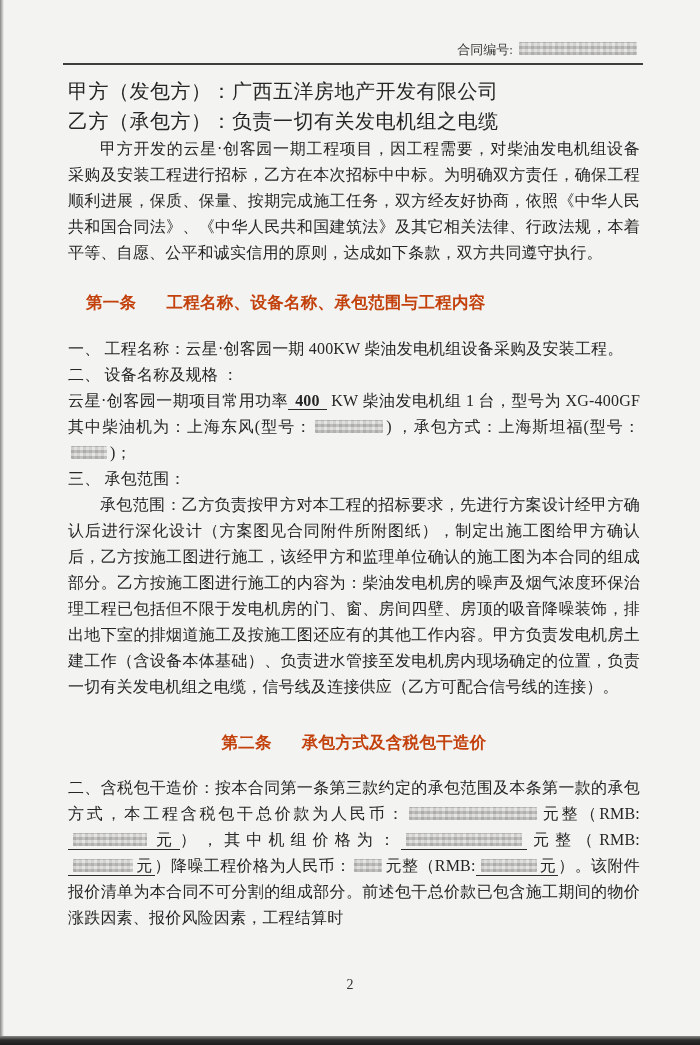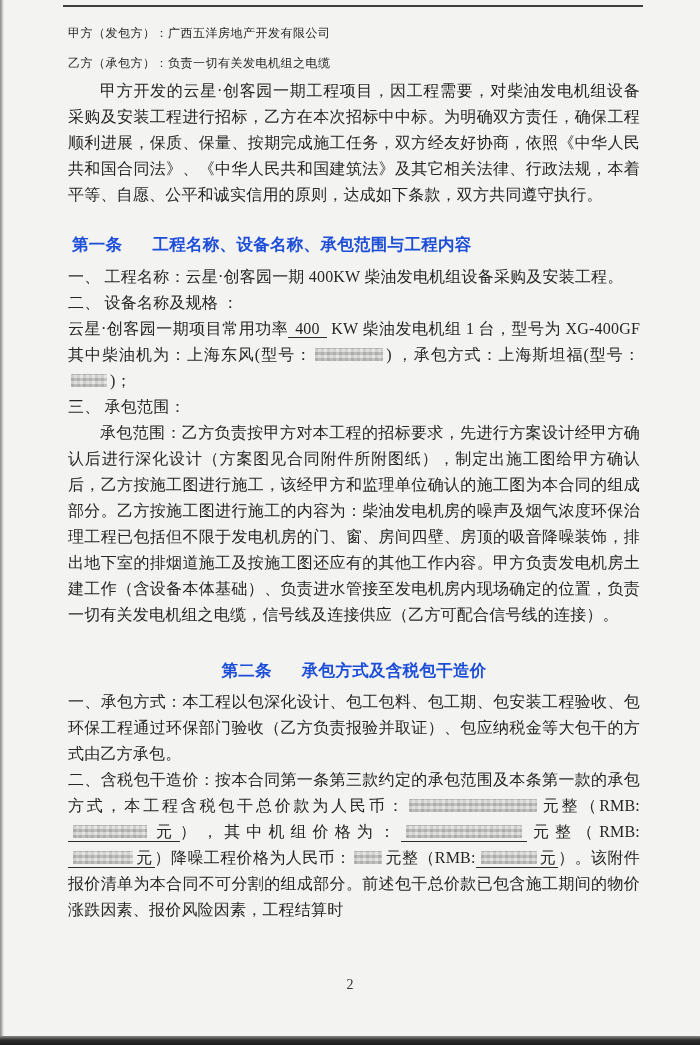--- a/index.html
+++ b/index.html
@@ -27,37 +27,37 @@
     text-align:right;
     font-size:13px;
     line-height:16px;
     color:#3a3a3a;
     white-space:nowrap;
   }
   .head-rule{
     height:2px;background:#3e3e3e;margin-top:5px;margin-left:-5px;margin-right:-3px;
   }
   .party{
-    margin:0;font-size:12px;line-height:30px;letter-spacing:.5px;
+    margin:0;font-size:20px;line-height:30px;letter-spacing:.5px;
   }
   .party-a{margin-top:11px;}
   .para{
     margin:0;font-size:16px;line-height:26px;
     text-align:justify;letter-spacing:.2px;
   }
   .indent{text-indent:2em;}
   .heading{
-    margin:4px;font-size:16.5px;line-height:28.5px;font-weight:bold;color:#1d4ed8;
+    margin:18px;font-size:16.5px;line-height:28.5px;font-weight:bold;color:#c2410c;
     letter-spacing:.3px;
   }
   .h1gap{margin-top:23px;}
   .h2gap{margin-top:29px;text-align:center;}
   .htitle{margin-left:30px;}
   .power-u{
-    font-weight:normal;
+    font-weight:bold;
     padding:0 7px;
     border-bottom:1.5px solid #2c2c2c;
   }
   .redact{
     display:inline-block;height:13px;border-radius:1px;vertical-align:-1px;
     margin:0 3px;
     background-image:
       repeating-linear-gradient(0deg, rgba(105,105,103,.28) 0 3px, rgba(228,228,226,.28) 3px 6px),
       repeating-linear-gradient(90deg, #c6c6c4 0 3px, #dedddb 3px 6px, #cccccb 6px 9px, #e5e5e3 9px 12px);
   }
@@ -72,40 +72,43 @@
   }
 </style>
 </head>
 <body>
 
 <main class="page">
   <div class="edge-left"></div>
 
   <section class="content">
 
+    <div class="contract-row">
+      <span>合同编号:</span>
+      <span class="redact" style="width:118px"></span>
+    </div>
     <div class="head-rule"></div>
 
     <p class="party party-a">甲方（发包方）：广西五洋房地产开发有限公司</p>
     <p class="party">乙方（承包方）：负责一切有关发电机组之电缆</p>
 
     <p class="para indent">甲方开发的云星·创客园一期工程项目，因工程需要，对柴油发电机组设备采购及安装工程进行招标，乙方在本次招标中中标。为明确双方责任，确保工程顺利进展，保质、保量、按期完成施工任务，双方经友好协商，依照《中华人民共和国合同法》、《中华人民共和国建筑法》及其它相关法律、行政法规，本着平等、自愿、公平和诚实信用的原则，达成如下条款，双方共同遵守执行。</p>
 
     <h2 class="heading h1gap"><span>第一条</span><span class="htitle">工程名称、设备名称、承包范围与工程内容</span></h2>
 
     <p class="para">一、 工程名称：云星·创客园一期 400KW 柴油发电机组设备采购及安装工程。</p>
     <p class="para">二、 设备名称及规格 ：</p>
 
     <p class="para"><span>云星·创客园一期项目常用功率</span><span class="power-u">400</span> <span>KW 柴油发电机组 1 台，型号为 XG-400GF 其中柴油机为：上海东风(型号：</span><span class="redact" style="width:68px"></span><span>) ，承包方式：上海斯坦福(型号：</span><span class="redact" style="width:36px"></span><span>)；</span></p>
 
     <p class="para">三、 承包范围：</p>
     <p class="para indent">承包范围：乙方负责按甲方对本工程的招标要求，先进行方案设计经甲方确认后进行深化设计（方案图见合同附件所附图纸），制定出施工图给甲方确认后，乙方按施工图进行施工，该经甲方和监理单位确认的施工图为本合同的组成部分。乙方按施工图进行施工的内容为：柴油发电机房的噪声及烟气浓度环保治理工程已包括但不限于发电机房的门、窗、房间四壁、房顶的吸音降噪装饰，排出地下室的排烟道施工及按施工图还应有的其他工作内容。甲方负责发电机房土建工作（含设备本体基础）、负责进水管接至发电机房内现场确定的位置，负责一切有关发电机组之电缆，信号线及连接供应（乙方可配合信号线的连接）。</p>
 
     <h2 class="heading h2gap"><span>第二条</span><span class="htitle">承包方式及含税包干造价</span></h2>
 
-    <p class="para">一、承包方式：本工程以包深化设计、包工包料、包工期、包安装工程验收、包环保工程通过环保部门验收（乙方负责报验并取证）、包应纳税金等大包干的方式由乙方承包。</p>
 
     <p class="para"><span>二、含税包干造价：按本合同第一条第三款约定的承包范围及本条第一款的承包方式，本工程含税包干总价款为人民币：</span><span class="redact" style="width:128px"></span><span>元整（RMB:</span><span class="u"><span class="redact" style="width:74px"></span><span>元</span></span><span>），其中机组价格为：</span><span class="u"><span class="redact" style="width:116px"></span></span><span>元整（RMB:</span><span class="u"><span class="redact" style="width:60px"></span><span>元</span></span><span>）降噪工程价格为人民币：</span><span class="redact" style="width:28px"></span><span>元整（RMB:</span><span class="u"><span class="redact" style="width:56px"></span><span>元</span></span><span>）。该附件报价清单为本合同不可分割的组成部分。前述包干总价款已包含施工期间的物价涨跌因素、报价风险因素，工程结算时</span></p>
 
   </section>
 
   <div class="page-num">2</div>
   <div class="edge-bottom"></div>
 </main>
 
 </body></html>

